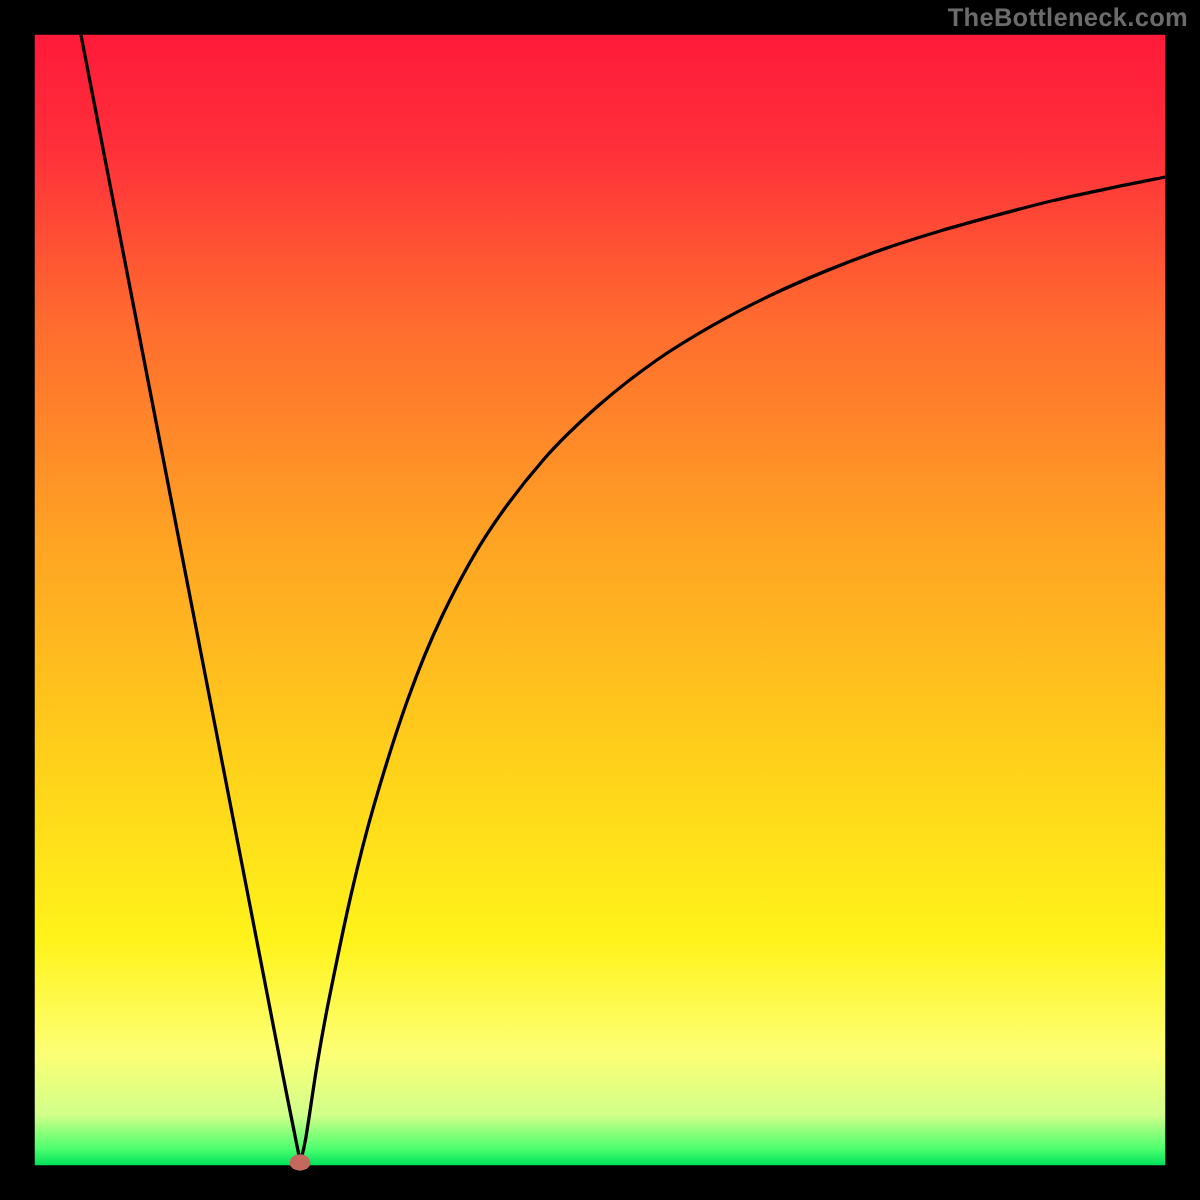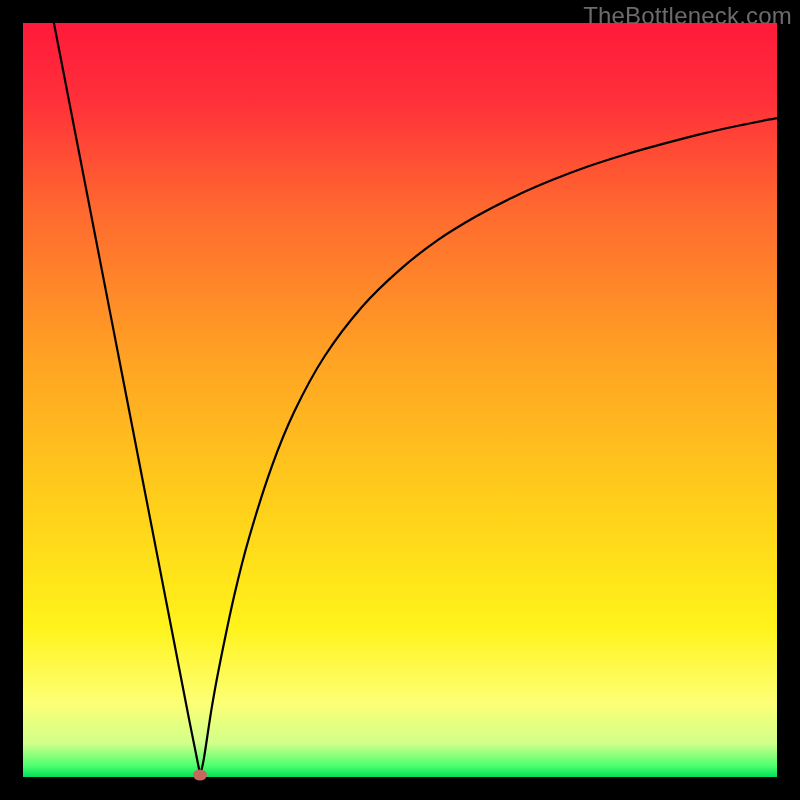--- a/index.html
+++ b/index.html
@@ -24,22 +24,22 @@
     left: 0;
     top: 0;
     width: 754px;
     height: 754px;
   }
   .watermark {
     position: absolute;
     top: 2px;
     right: 8px;
     color: #6b6b6b;
-    font-size: 24px;
-    font-weight: 400;
+    font-size: 17px;
+    font-weight: 700;
     letter-spacing: 0.2px;
     z-index: 10;
   }
   .marker {
     position: absolute;
     width: 14px;
     height: 11px;
     background: #c5695e;
     border-radius: 50%;
     transform: translate(-50%, -50%);

